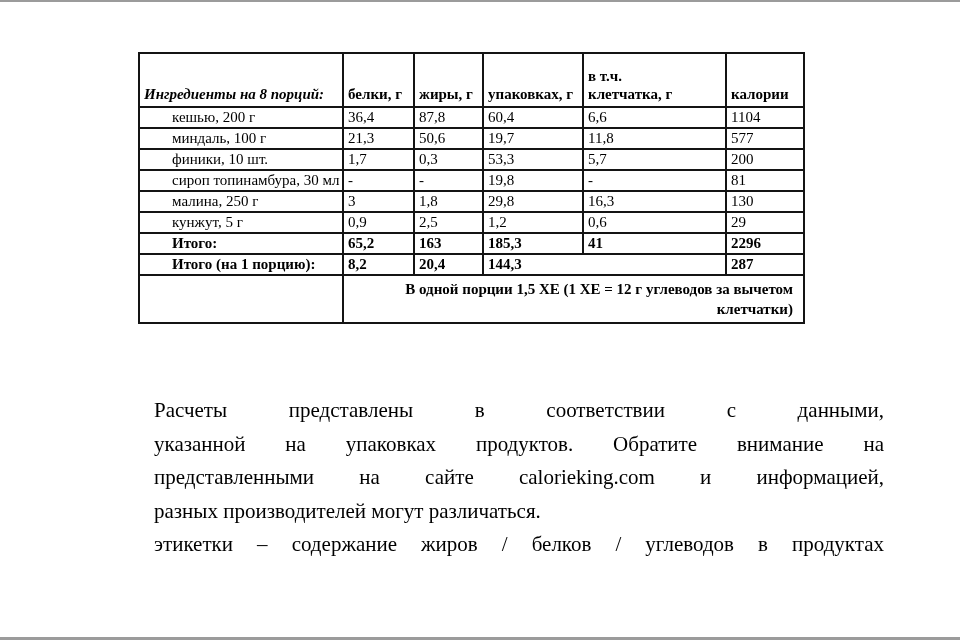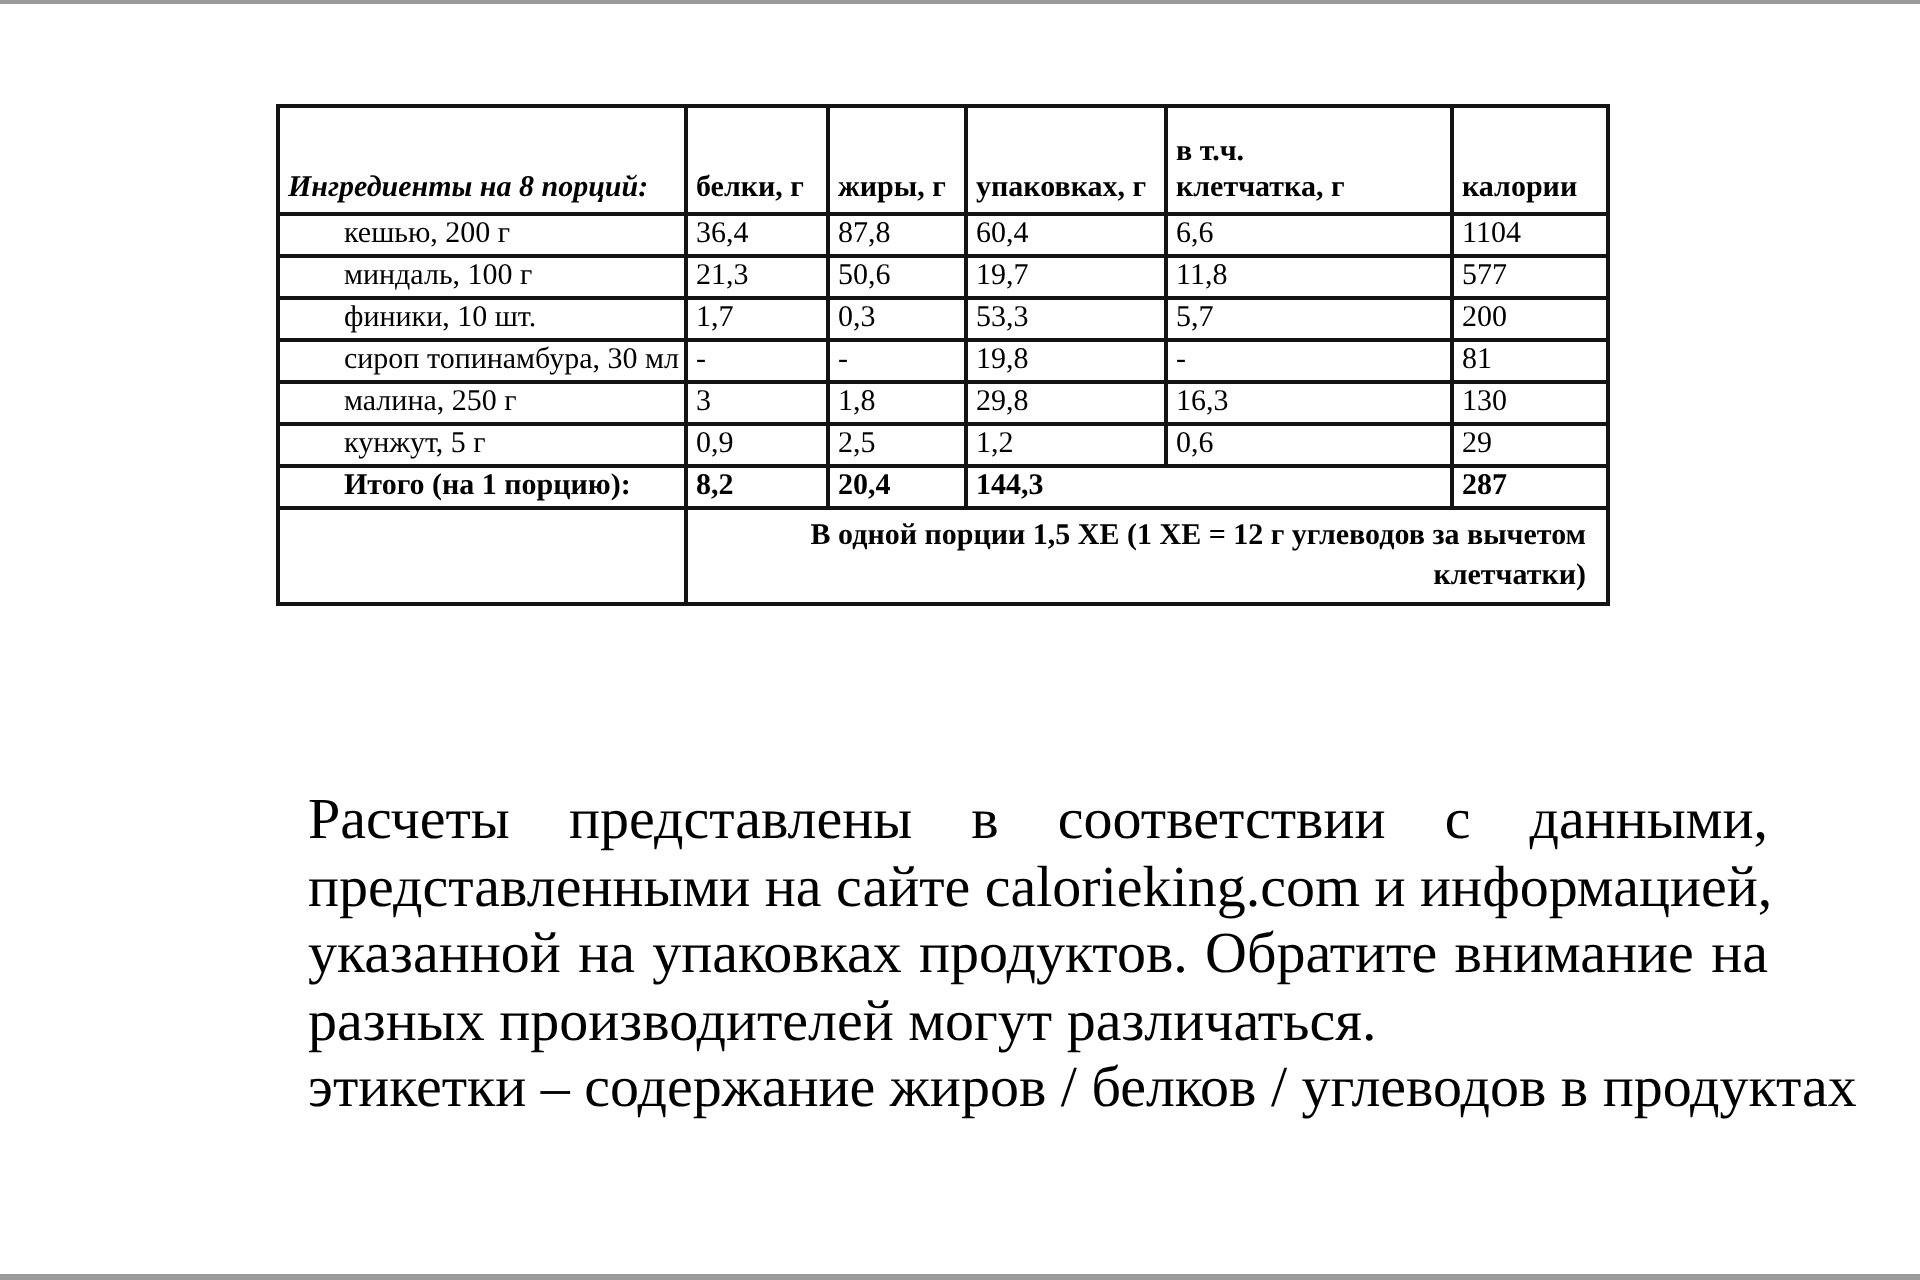--- a/index.html
+++ b/index.html
@@ -81,21 +81,21 @@
     padding: 2px 10px;
   }
 
   
   .note-paragraph {
     position: absolute;
     left: 154px;
     top: 394px;
     width: 730px;
     font-family: "Liberation Serif", serif;
-    font-size: 29px;
+    font-size: 21px;
     line-height: 33.5px;
     color: #000000;
   }
   .note-paragraph .pline {
     text-align: justify;
     text-align-last: justify;
     white-space: nowrap;
   }
   .note-paragraph .pline.last {
     text-align: left;
@@ -172,33 +172,41 @@
       <td>130</td>
     </tr>
     <tr>
       <td class="ing">кунжут, 5 г</td>
       <td>0,9</td>
       <td>2,5</td>
       <td>1,2</td>
       <td>0,6</td>
       <td>29</td>
     </tr>
+    <tr class="totals">
+      <td class="ing">Итого:</td>
+      <td>65,2</td>
+      <td>163</td>
+      <td>185,3</td>
+      <td>41</td>
+      <td>2296</td>
+    </tr>
     <tr class="per-portion">
       <td class="ing">Итого (на 1 порцию):</td>
       <td>8,2</td>
       <td>20,4</td>
       <td colspan="2">144,3</td>
       <td>287</td>
     </tr>
     <tr class="note-row">
       <td></td>
       <td colspan="5" class="note-cell">В одной порции  1,5  ХЕ (1 ХЕ = 12 г углеводов за вычетом клетчатки)</td>
     </tr>
   </tbody>
 </table>
 
 <div class="note-paragraph">
   <div class="pline">Расчеты представлены в соответствии с данными,</div>
+  <div class="pline">указанной на упаковках продуктов. Обратите внимание на</div>
   <div class="pline">представленными на сайте calorieking.com и информацией,</div>
-  <div class="pline">указанной на упаковках продуктов. Обратите внимание на</div>
   <div class="pline last">разных производителей могут различаться.</div>
   <div class="pline">этикетки – содержание жиров / белков / углеводов в продуктах</div>
 </div>
 
 </body></html>

